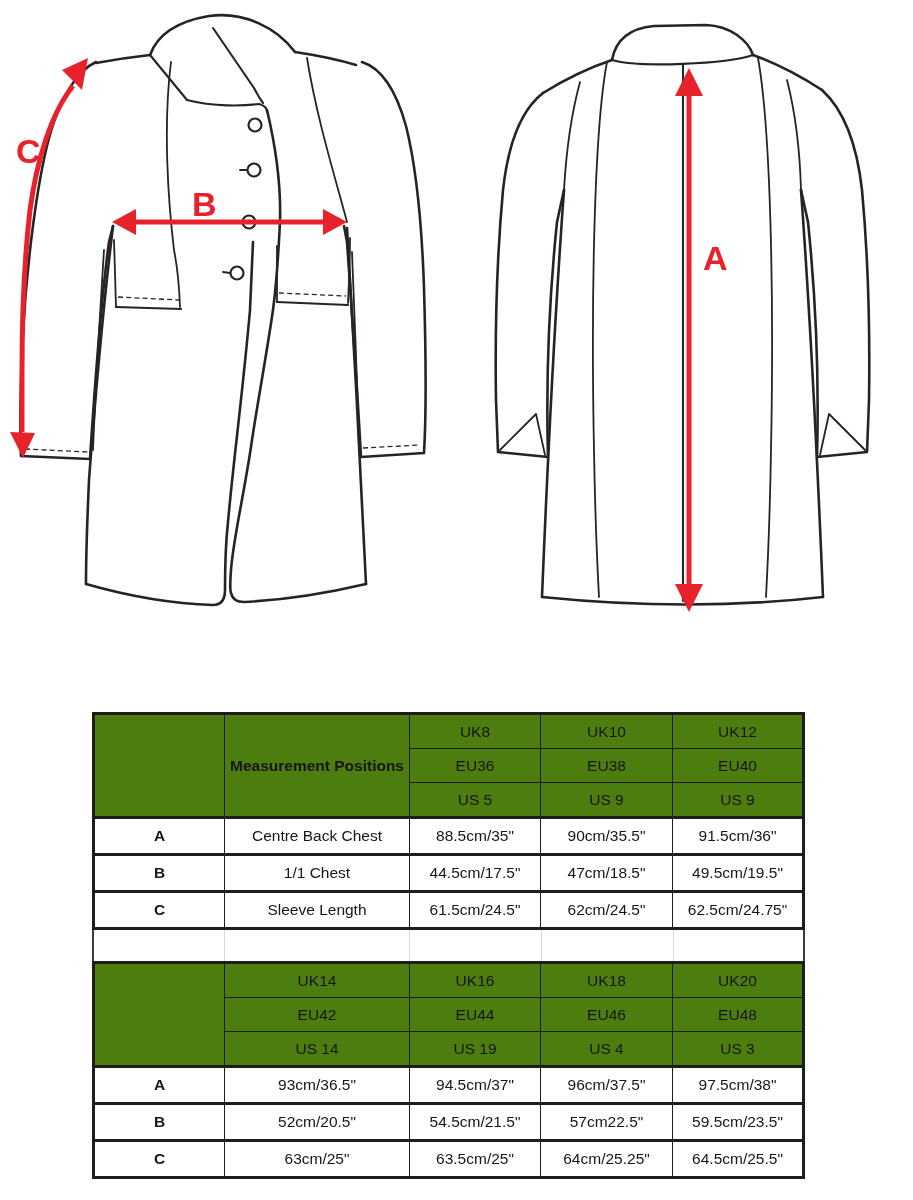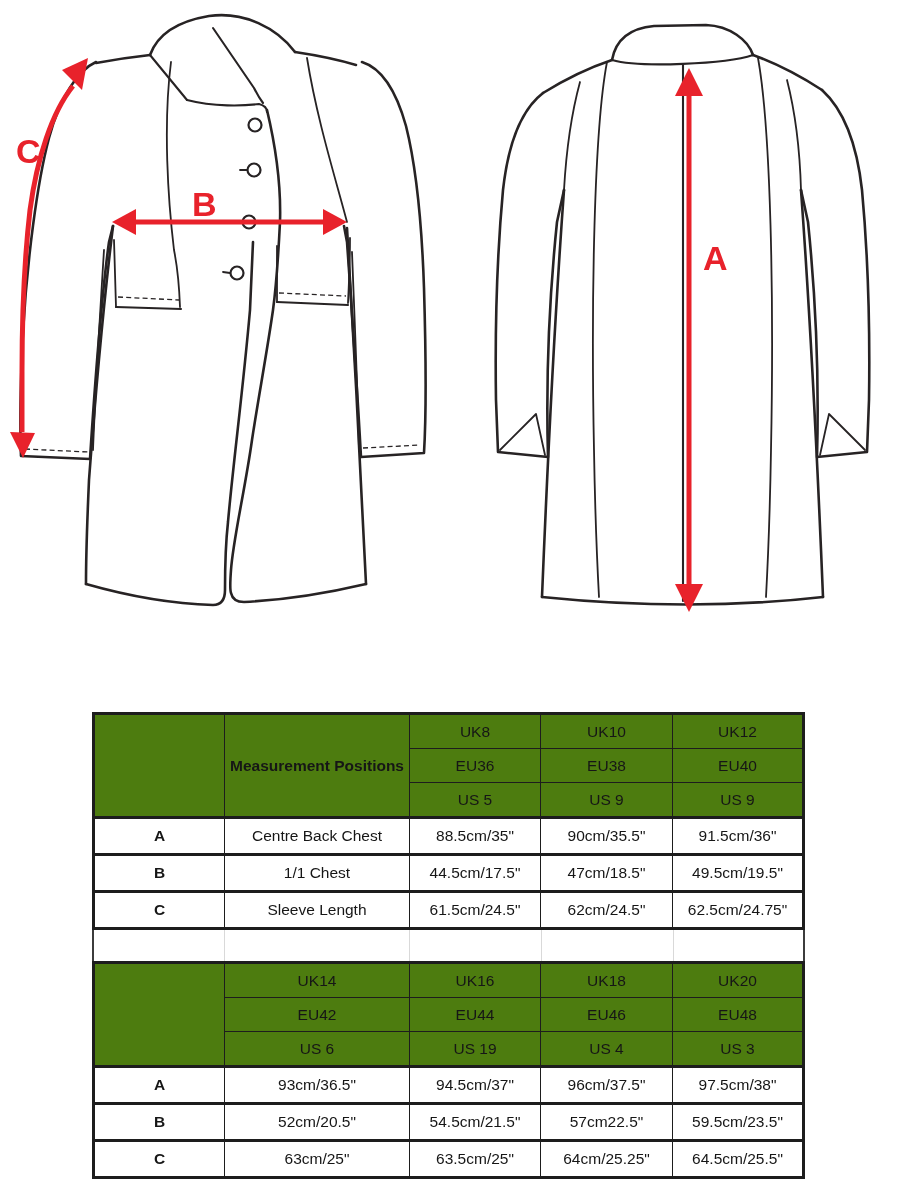--- a/index.html
+++ b/index.html
@@ -198,21 +198,21 @@
         <td>UK18</td>
         <td>UK20</td>
       </tr>
       <tr class="hrow">
         <td>EU42</td>
         <td>EU44</td>
         <td>EU46</td>
         <td>EU48</td>
       </tr>
       <tr class="hrow">
-        <td>US 6</td>
+        <td>US 14</td>
         <td>US 19</td>
         <td>US 4</td>
         <td>US 3</td>
       </tr>
       <tr class="drow">
         <td class="code">A</td>
         <td>93cm/36.5"</td>
         <td>94.5cm/37"</td>
         <td>96cm/37.5"</td>
         <td>97.5cm/38"</td>

